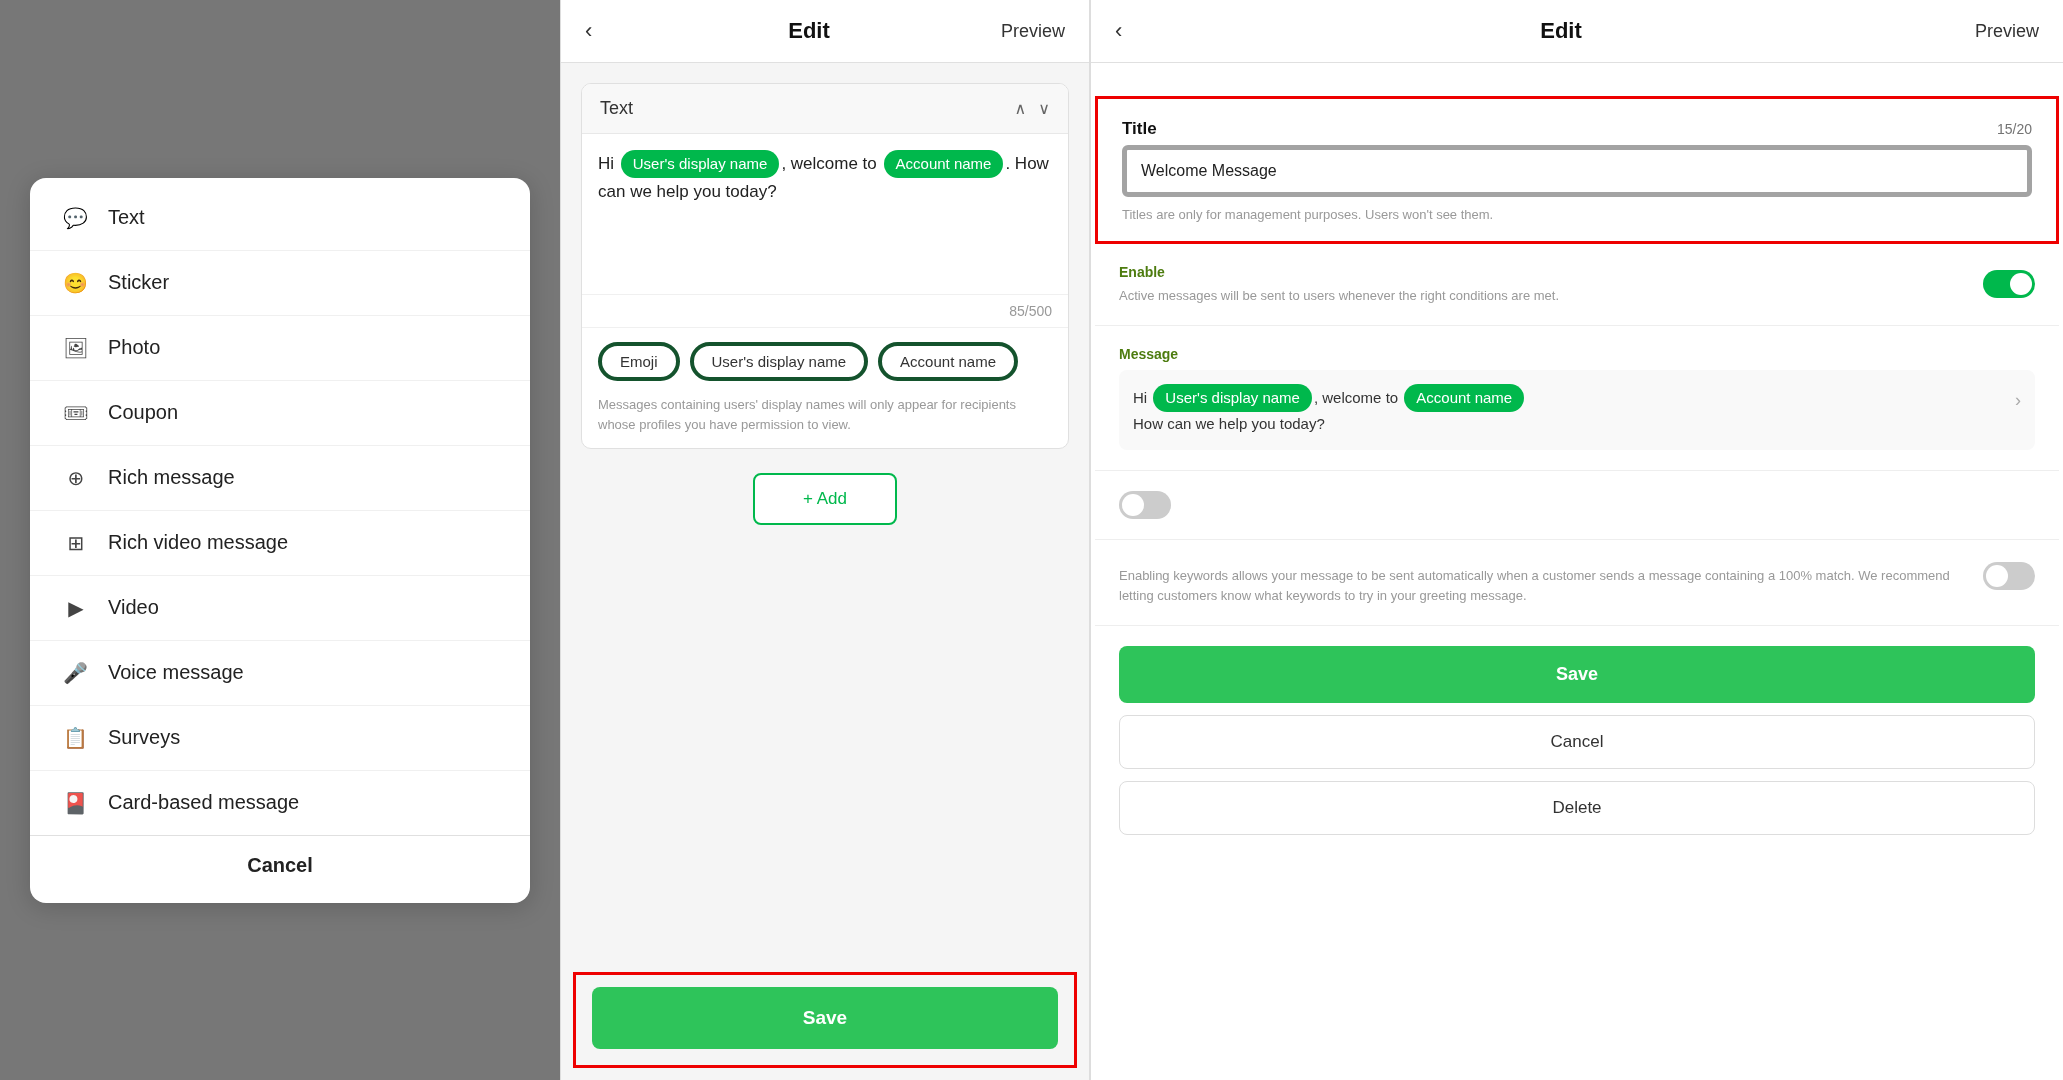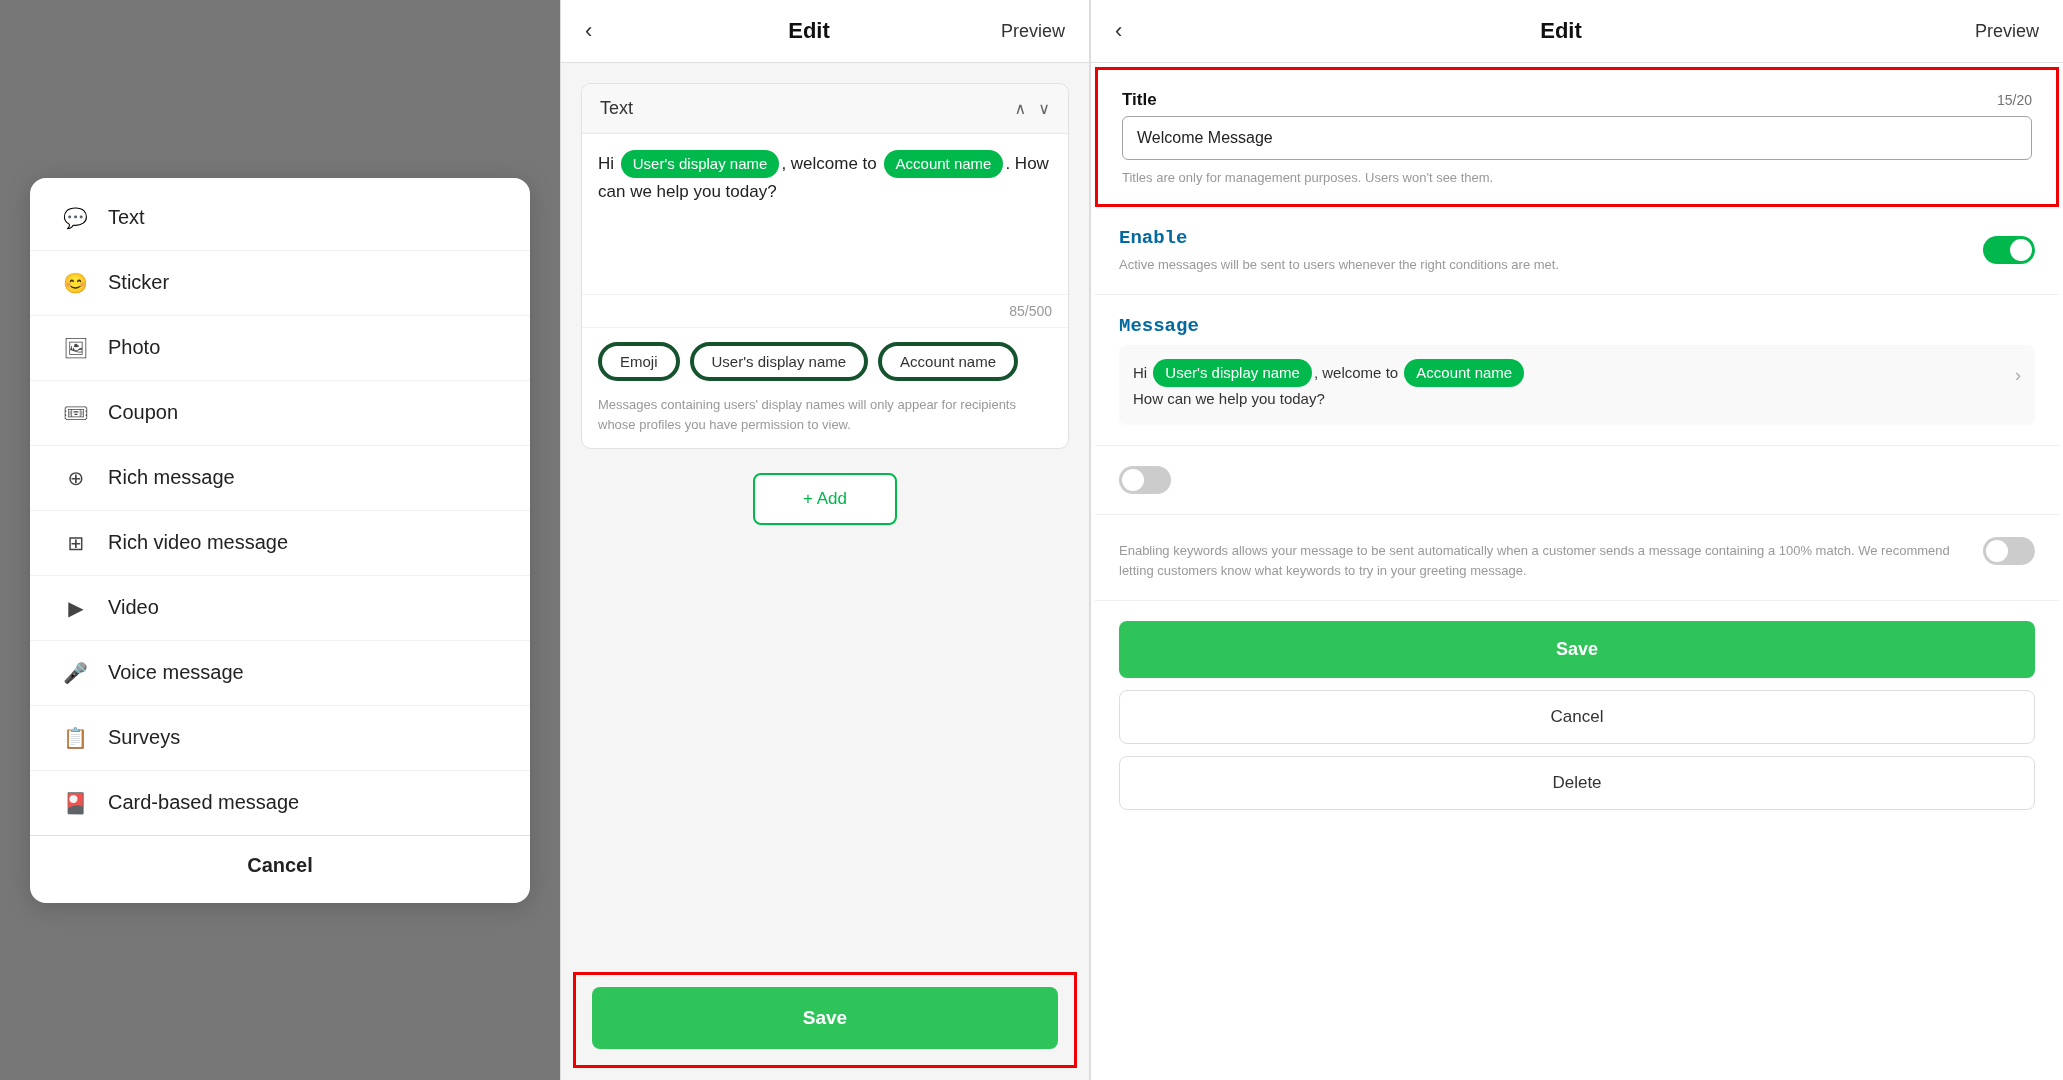--- a/index.html
+++ b/index.html
@@ -260,20 +260,21 @@
     .right-header .preview-btn {
       font-size: 18px;
       color: #333;
       cursor: pointer;
     }
 
     .right-content {
       flex: 1;
       overflow-y: auto;
       padding: 4px;
+      margin-top: 29px;
     }
 
     
     .title-section {
       border: 3px solid #e00;
       margin: 0;
       padding: 20px 24px 16px;
       background: #fff;
     }
 
@@ -288,46 +289,45 @@
     }
 
     .section-label .counter {
       font-size: 14px;
       color: #737373;
       font-weight: 400;
     }
 
     .title-input {
       width: 100%;
-      border: 1px solid #a3a3a3;
+      border: 5px solid #a3a3a3;
       border-radius: 6px;
       padding: 12px 14px;
       font-size: 16px;
       color: #222;
       margin-bottom: 8px;
     }
 
     .title-hint {
       font-size: 13px;
       color: #999;
       line-height: 1.5;
     }
 
     .right-section {
       padding: 20px 24px;
       border-bottom: 1px solid #eee;
       background: #fff;
     }
 
     .section-title {
-      font-size: 19px;
+      font-size: 14px;
       font-weight: 700;
-      color: #0369a1;
+      color: #4d7c0f;
       margin-bottom: 6px;
-      font-family: Liberation Mono, monospace;
     }
 
     .section-desc {
       font-size: 13px;
       color: #999;
       line-height: 1.5;
       margin-top: 6px;
     }
 
     .toggle-row {

